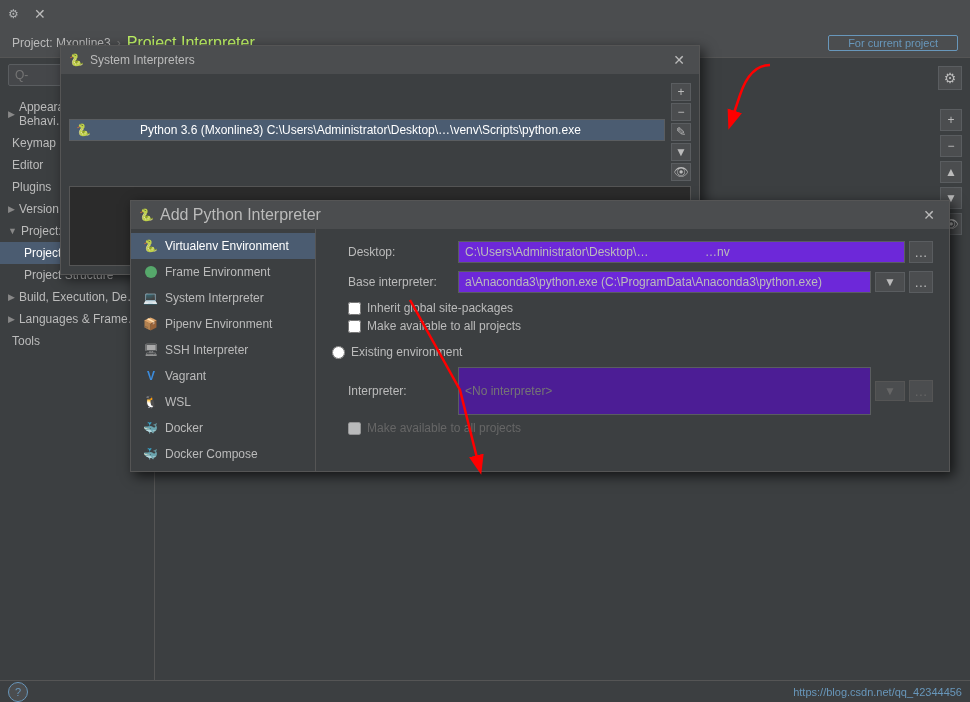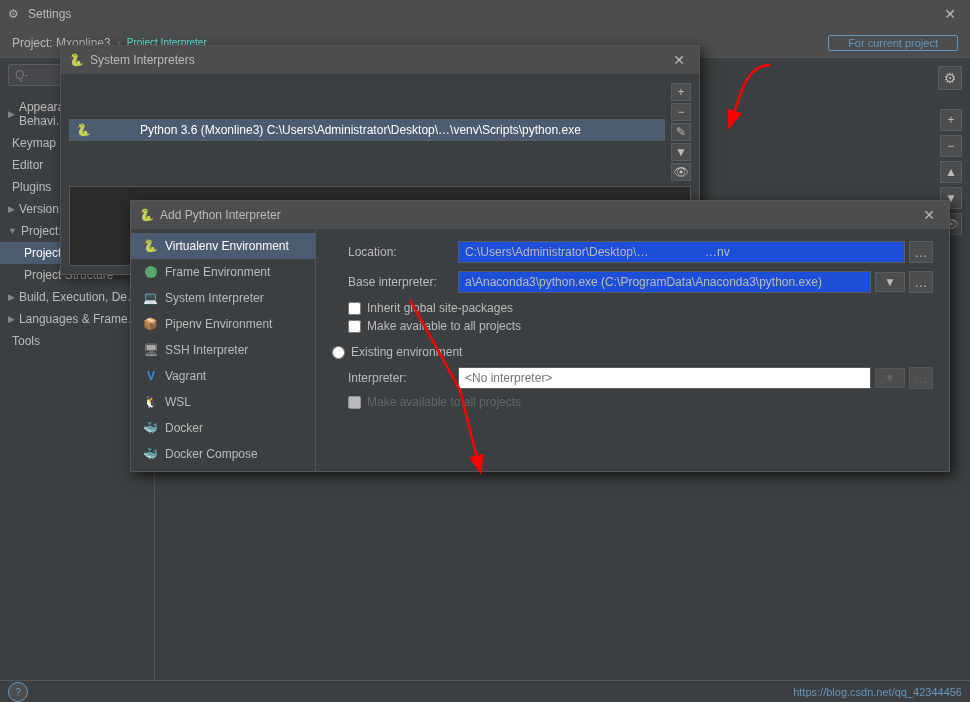--- a/index.html
+++ b/index.html
@@ -68,22 +68,22 @@
     .breadcrumb-text {
       color: #bbbbbb;
       font-size: 12px;
     }
 
     .breadcrumb-sep {
       color: #777;
     }
 
     .breadcrumb-current {
-      color: #5eead4;
-      font-size: 10px;
+      color: #bef264;
+      font-size: 16px;
     }
 
     .for-current-project {
       margin-left: auto;
       color: #6897bb;
       font-size: 11px;
       border: 1px solid #6897bb;
       padding: 1px 19px;
       border-radius: 2px;
     }
@@ -315,21 +315,21 @@
     }
 
     .api-title-icon {
       color: #6897bb;
       margin-right: 6px;
       font-size: 12px;
     }
 
     .api-title-text {
       color: #bbbbbb;
-      font-size: 12px;
+      font-size: 16px;
       flex: 1;
     }
 
     .api-close {
       color: #bbbbbb;
       cursor: pointer;
       font-size: 14px;
       padding: 2px 6px;
     }
 
@@ -397,21 +397,21 @@
 
     .form-label {
       width: 110px;
       color: #bbbbbb;
       font-size: 12px;
       flex-shrink: 0;
     }
 
     .form-input {
       flex: 1;
-      background: #1d4ed8;
+      background: #6d28d9;
       border: 1px solid #5a5d60;
       color: #bbbbbb;
       padding: 3px 6px;
       font-size: 12px;
     }
 
     .form-btn {
       background: #4b4d4f;
       border: 1px solid #5a5d60;
       color: #bbbbbb;
@@ -454,24 +454,24 @@
 
     .existing-row {
       display: flex;
       align-items: center;
       margin-bottom: 6px;
       padding-left: 16px;
     }
 
     .existing-input {
       flex: 1;
-      background: #ffffff;
+      background: #4c1d95;
       border: 1px solid #5a5d60;
       color: #888;
-      padding: 3px 6px;
+      padding: 16px 6px;
       font-size: 12px;
     }
 
     
     .red-arrow-1 {
       position: absolute;
       top: 55px;
       right: 180px;
       width: 120px;
       height: 80px;
@@ -535,21 +535,20 @@
       display: inline-block;
     }
   </style>
 </head>
 <body>
 
 <div class="settings-window">
 
   <div class="title-bar">
     <span class="title-bar-icon">⚙</span>
-    <span class="title-bar-text">Settings</span>
     <span class="title-bar-close">✕</span>
   </div>
 
   <div class="breadcrumb-bar">
     <span class="breadcrumb-text">Project: Mxonline3</span>
     <span class="breadcrumb-sep">›</span>
     <span class="breadcrumb-current">Project Interpreter</span>
     <span class="for-current-project">For current project</span>
   </div>
 
@@ -684,21 +683,21 @@
           <span class="api-list-icon" style="color:#2496ed;">🐳</span>
           <span>Docker Compose</span>
         </div>
       </div>
 
       <div class="api-right">
 
         <div class="radio-group">
 
           <div class="form-row">
-            <span class="form-label">Location:</span>
+            <span class="form-label">Desktop:</span>
             <input class="form-input" type="text" value="C:\Users\Administrator\Desktop\…                 …nv" style="">
             <button class="form-btn-dots">…</button>
           </div>
 
           <div class="form-row">
             <span class="form-label">Base interpreter:</span>
             <input class="form-input" type="text" value="a\Anaconda3\python.exe (C:\ProgramData\Anaconda3\python.exe)" style="">
             <button class="form-btn">▼</button>
             <button class="form-btn-dots">…</button>
           </div>

